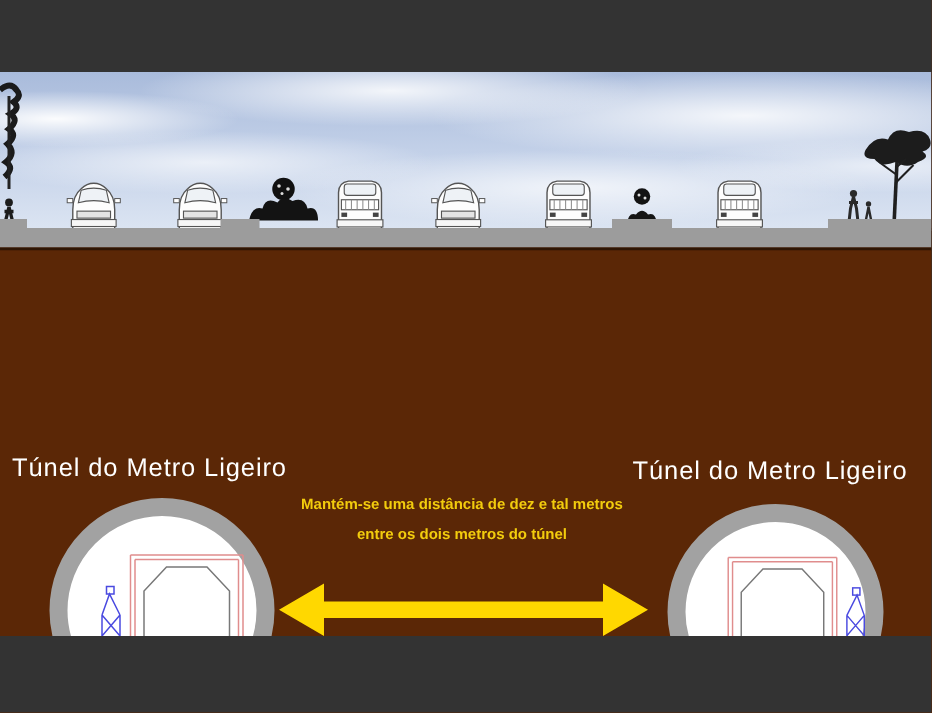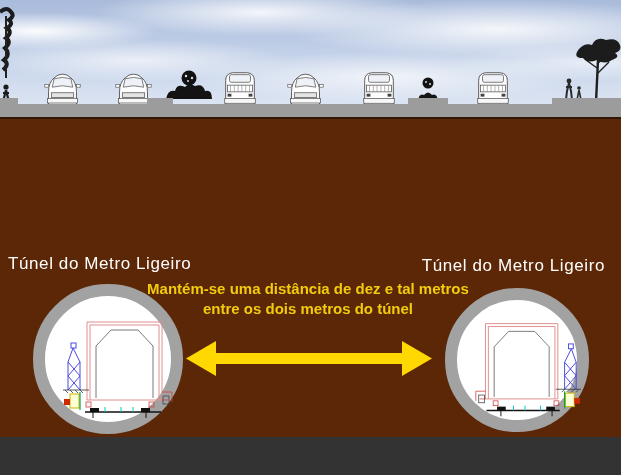--- a/index.html
+++ b/index.html
@@ -1,19 +1,20 @@
 <!DOCTYPE html>
 <html style="--c-sky: #c2d0e8; --c-road: #9c9c9c; --c-earth: #5b2706; --c-tunnel_ring: #a2a2a2; --c-tunnel_interior: #ffffff; --c-arrow: #ffd800; --c-annotation: #f2cc0d; --c-label_text: #ffffff; --c-bottom_bar: #190b00;"><head>
 <meta charset="utf-8">
 <style>
   html,body{margin:0;padding:0;background:#333;}
   .canvas{
-    position:relative;width:621px;height:437px;overflow:hidden;
+    position:relative;width:621px;height:376px;overflow:hidden;
     font-family:"Liberation Sans",sans-serif;
     background:var(--c-earth,#5b2706);
+    margin-top:48px;
   }
   
   .sky{
     position:absolute;left:0;top:0;width:621px;height:104px;
     background:
       radial-gradient(ellipse 170px 26px at 6% 30%, rgba(255,255,255,.95), rgba(255,255,255,0) 72%),
       radial-gradient(ellipse 240px 34px at 42% 12%, rgba(255,255,255,.85), rgba(255,255,255,0) 70%),
       radial-gradient(ellipse 300px 42px at 80% 28%, rgba(255,255,255,.85), rgba(255,255,255,0) 70%),
       radial-gradient(ellipse 220px 30px at 22% 58%, rgba(255,255,255,.65), rgba(255,255,255,0) 70%),
       radial-gradient(ellipse 280px 36px at 62% 74%, rgba(255,255,255,.7), rgba(255,255,255,0) 70%),
@@ -42,21 +43,21 @@
   
   .tunnel-label{
     position:absolute;color:var(--c-label_text,#fff);
     font-size:17px;letter-spacing:.6px;white-space:nowrap;
   }
   .label-left{left:8px;top:254px;}
   .label-right{right:16px;top:256px;}
   .annotation{
     position:absolute;left:128px;top:279px;width:360px;
     text-align:center;color:var(--c-annotation,#f2cc0d);
-    font-size:15px;font-weight:bold;line-height:20px;
+    font-size:10px;font-weight:bold;line-height:20px;
   }
   .arrow-wrap{position:absolute;left:186px;top:339px;width:246px;height:40px;}
 </style>
 </head>
 <body>
 
 <div class="canvas">
 
   <div class="sky"></div>
 

